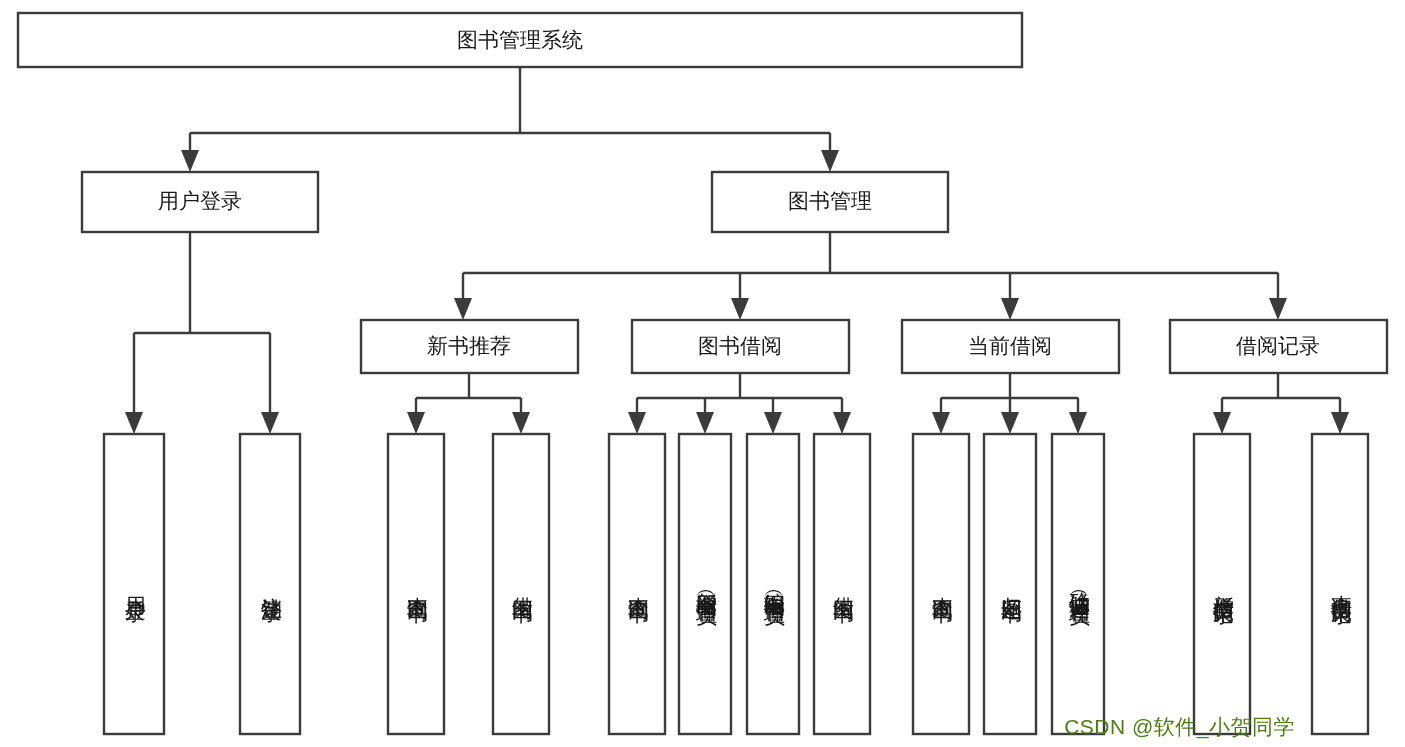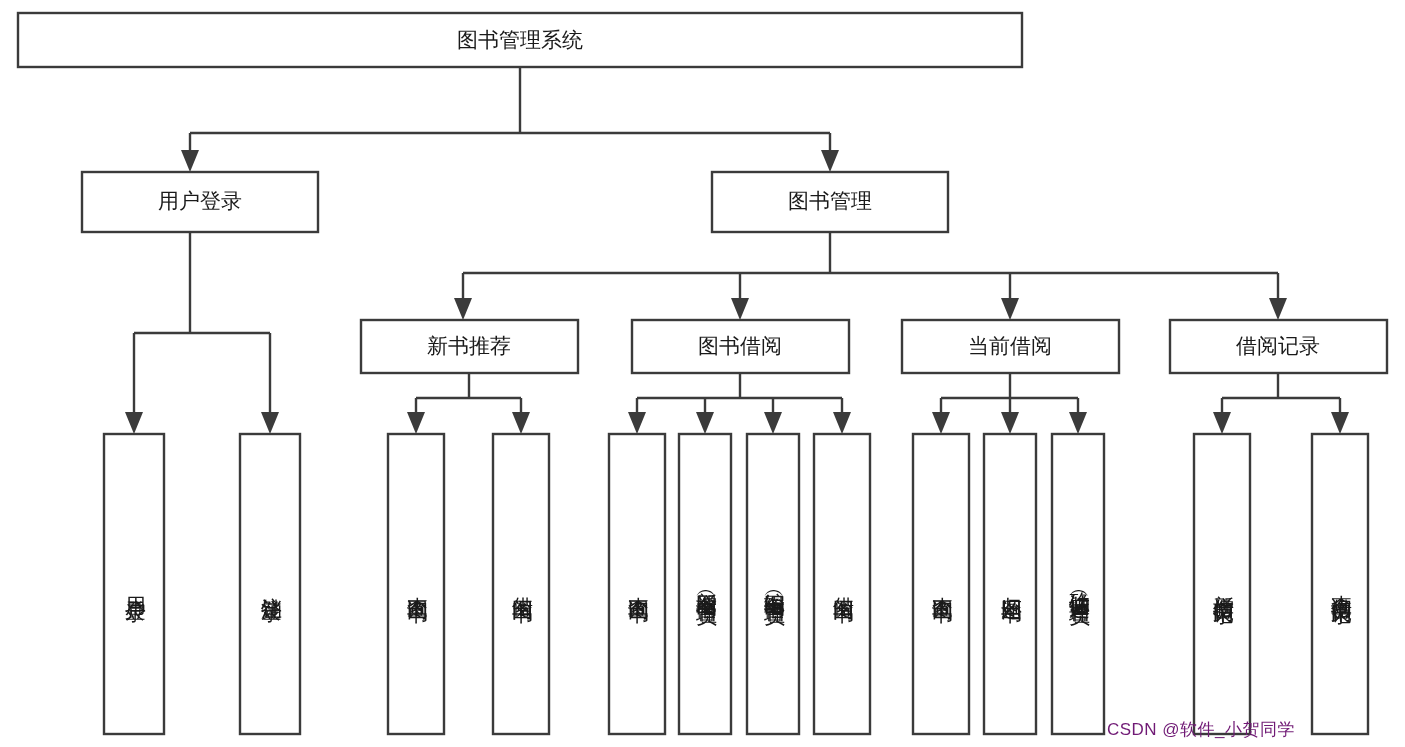--- a/index.html
+++ b/index.html
@@ -53,22 +53,22 @@
     text-anchor: middle;
     dominant-baseline: middle;
     writing-mode: vertical-rl;
     letter-spacing: 2px;
   }
   .watermark {
     position: absolute;
     right: 8px;
     bottom: 6px;
     font-family: "Liberation Sans", "DejaVu Sans", sans-serif;
-    font-size: 17px;
-    color: #701a75;
+    font-size: 21px;
+    color: #4d7c0f;
     letter-spacing: 0.5px;
     white-space: nowrap;
     user-select: none;
   }
 </style>
 </head>
 <body>
 
 <div id="diagram-root">
 

